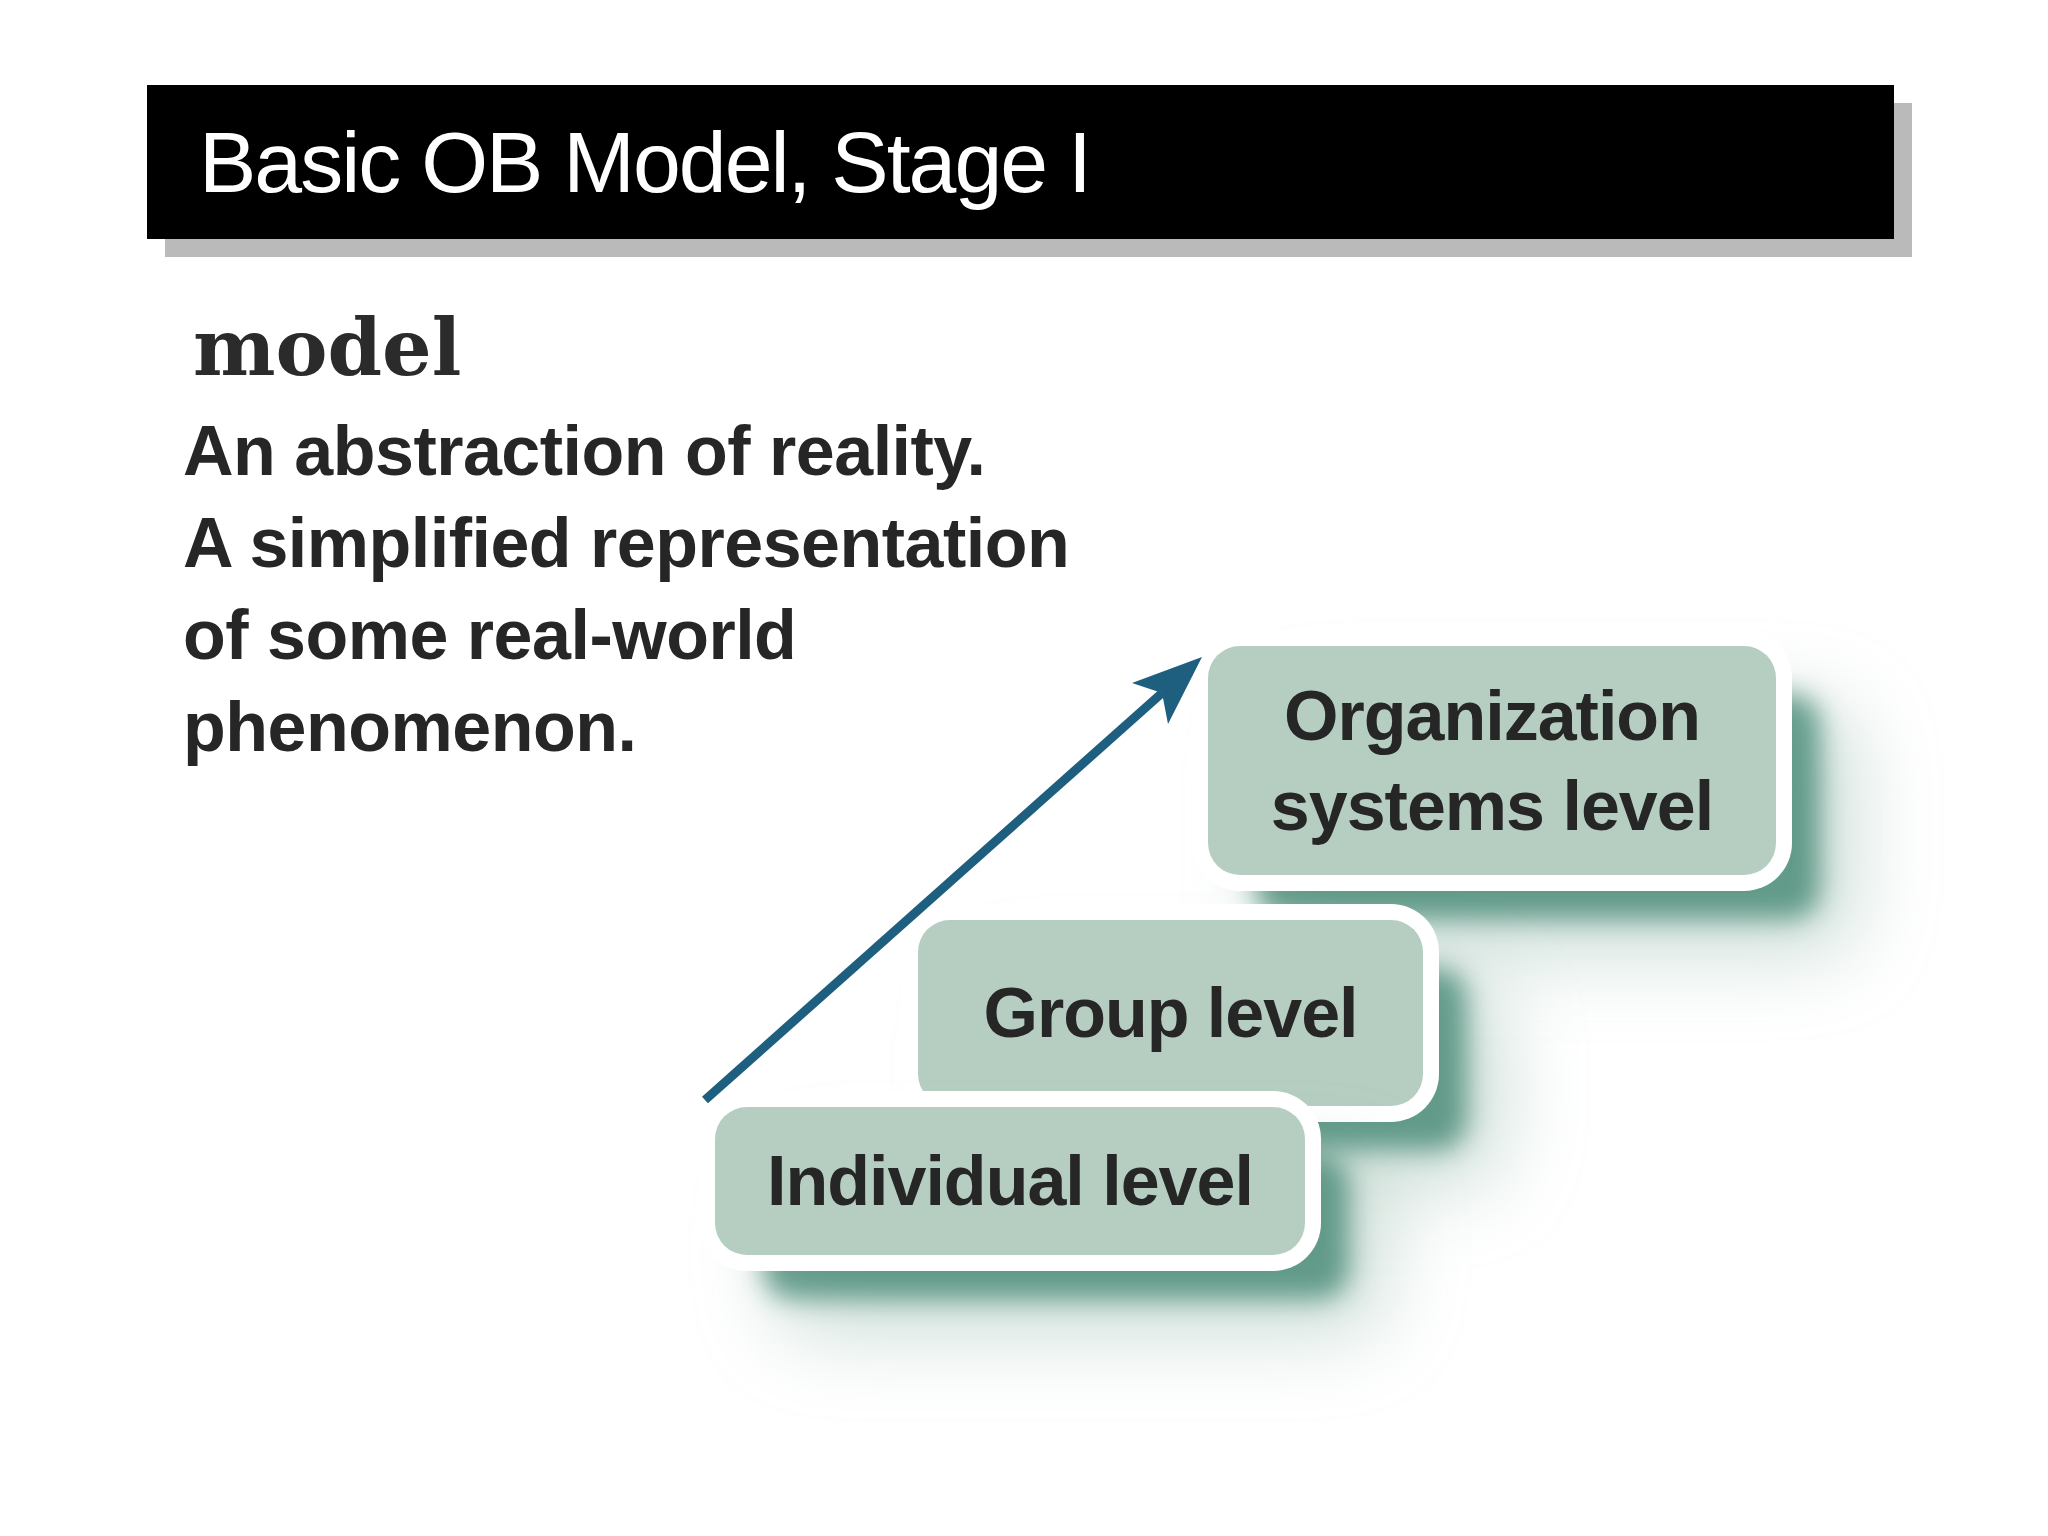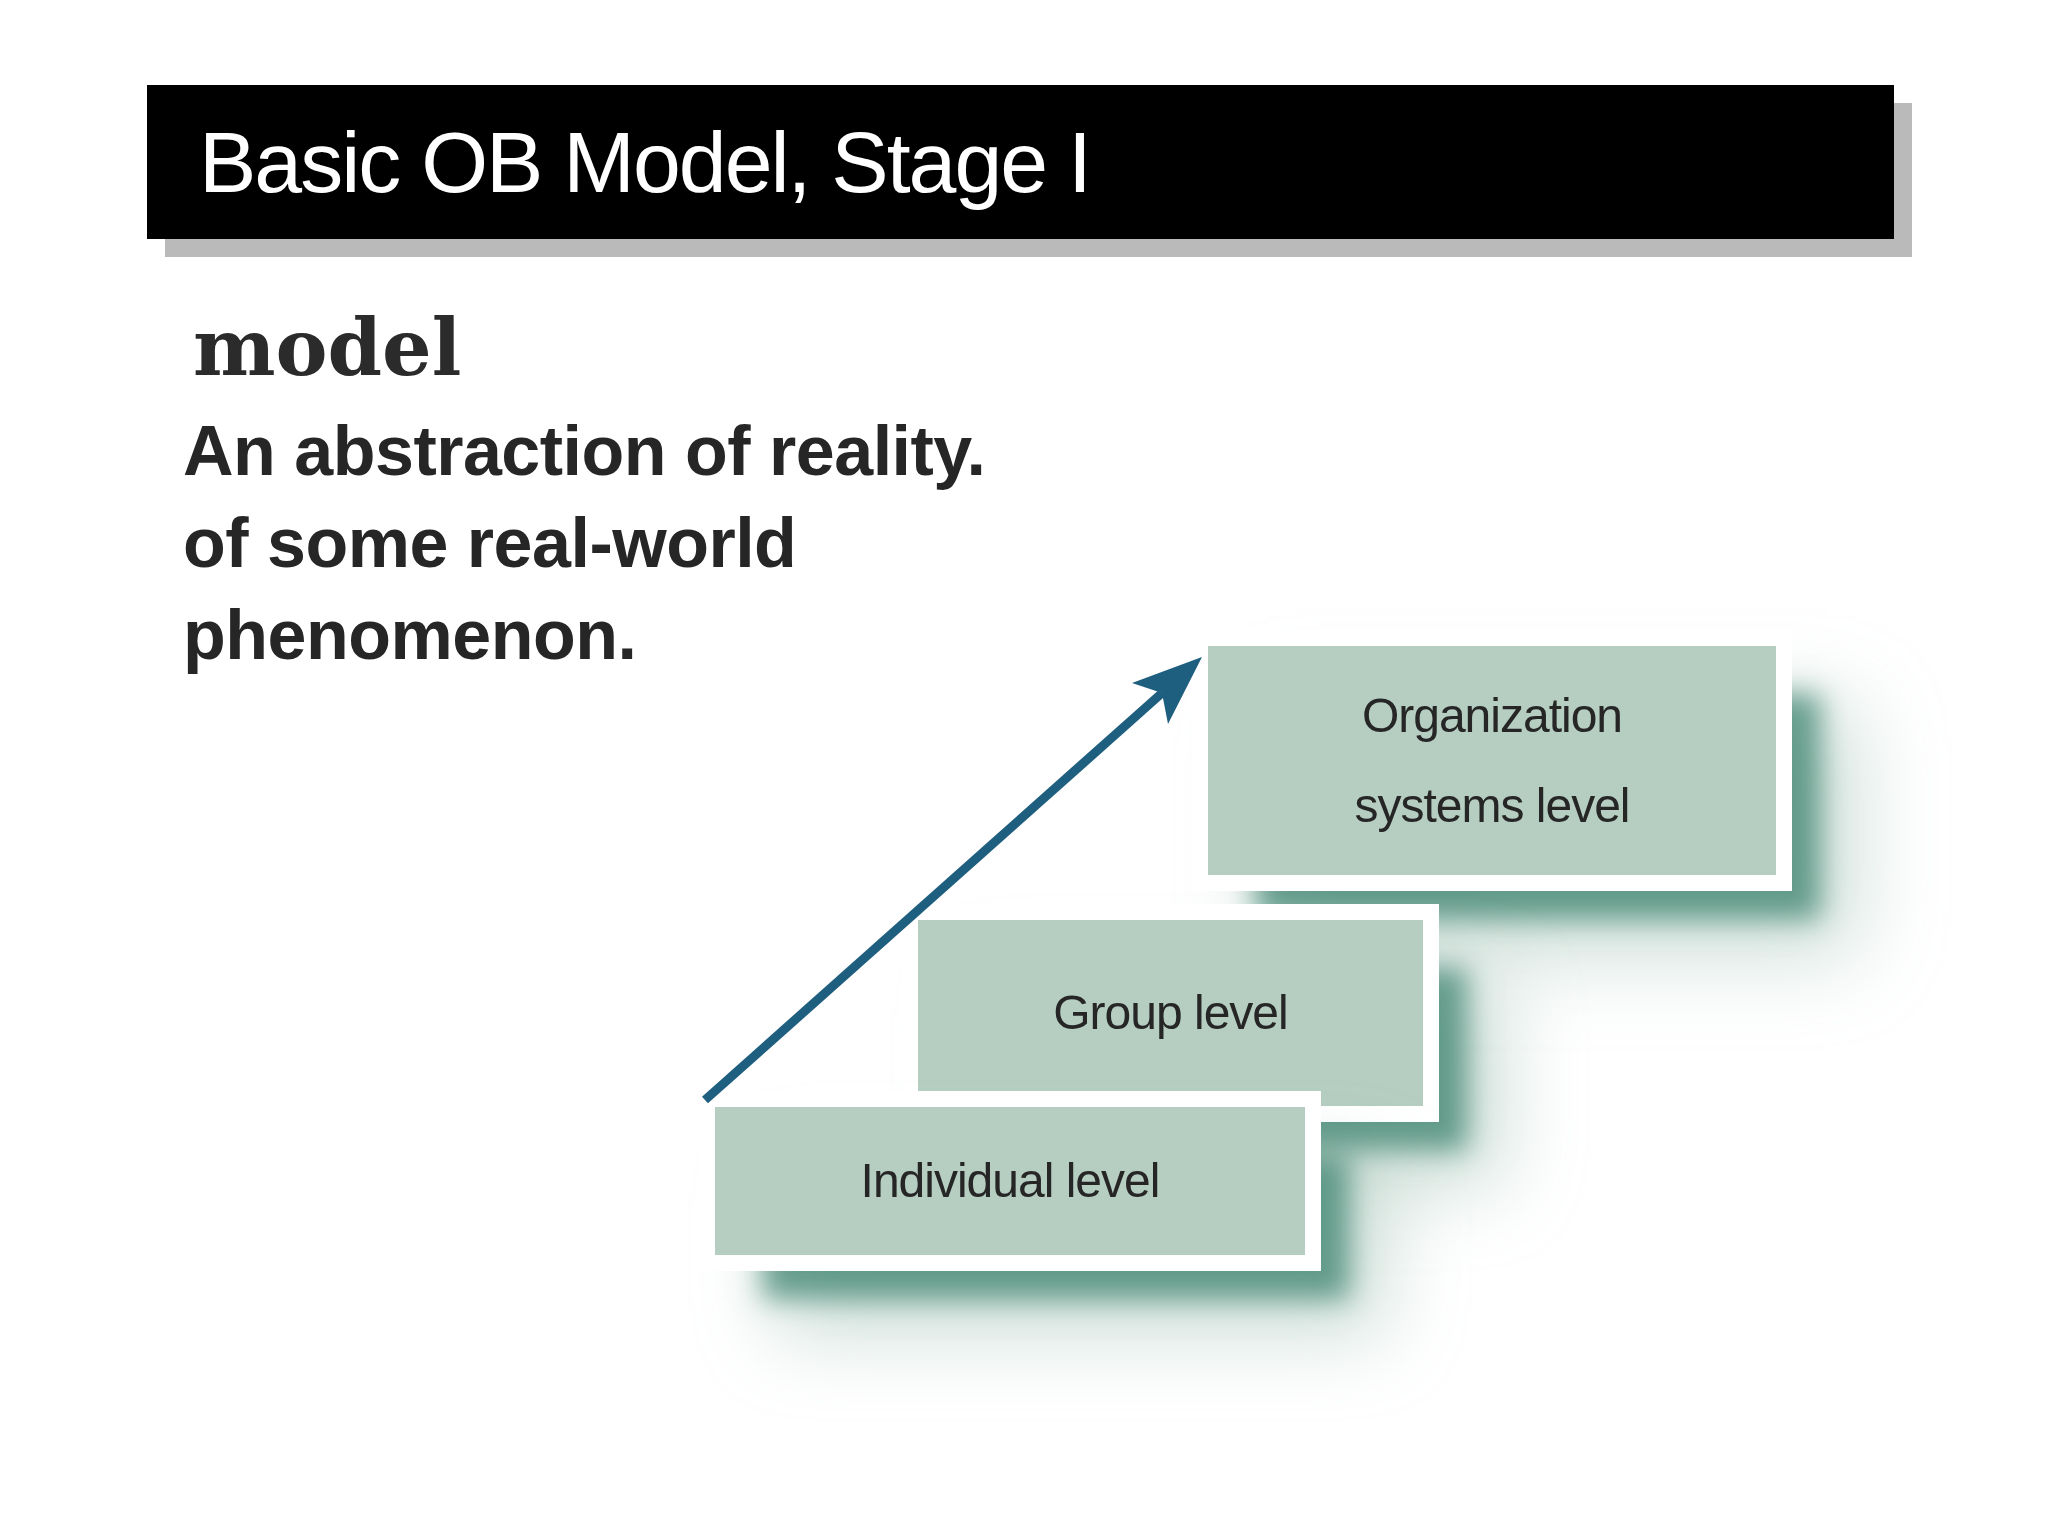--- a/index.html
+++ b/index.html
@@ -57,29 +57,30 @@
     letter-spacing: -0.5px;
   }
 
   
   .level-box {
     position: absolute;
     display: flex;
     align-items: center;
     justify-content: center;
     text-align: center;
-    font-size: 48px;
+    font-size: 70px;
     line-height: 90px;
-    font-weight: 400;
+    font-weight: 700;
     color: #262626;
     letter-spacing: -1px;
     box-shadow:
       0 0 0 16px #ffffff,
       46px 46px 26px -2px var(--sh-near, rgba(56,127,107,0.72)),
       70px 70px 80px 10px var(--sh-far, rgba(125,170,152,0.38));
+    border-radius: 32px;
   }
   .box-organization {
     left: 1208px;
     top: 646px;
     width: 568px;
     height: 229px;
     z-index: 1;
   }
   .box-group {
     left: 918px;
@@ -111,20 +112,21 @@
 <div class="slide">
 
   <div class="titlebar" style="background-color: rgb(0, 0, 0); --title-shadow: #bababa; color: rgb(255, 255, 255);">
     <span class="title-text">Basic OB Model, Stage I</span>
   </div>
 
   <div class="term">model</div>
 
   <div class="definition">
     <div>An abstraction of reality.</div>
+    <div>A simplified representation</div>
     <div>of some real-world</div>
     <div>phenomenon.</div>
   </div>
 
   <div class="level-box box-organization" style="background-color: rgb(182, 206, 194); --sh-near: rgba(56,127,107,0.72); --sh-far: rgba(125,170,152,0.38); color: rgb(38, 38, 38);">
     <div>
       <div>Organization</div>
       <div>systems level</div>
     </div>
   </div>

